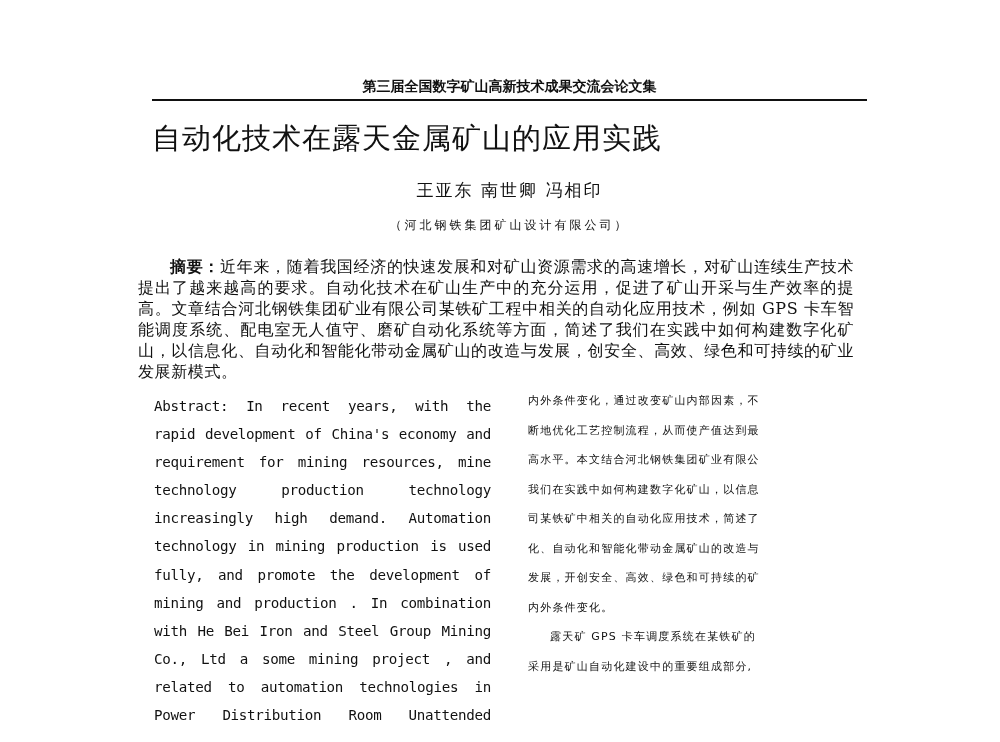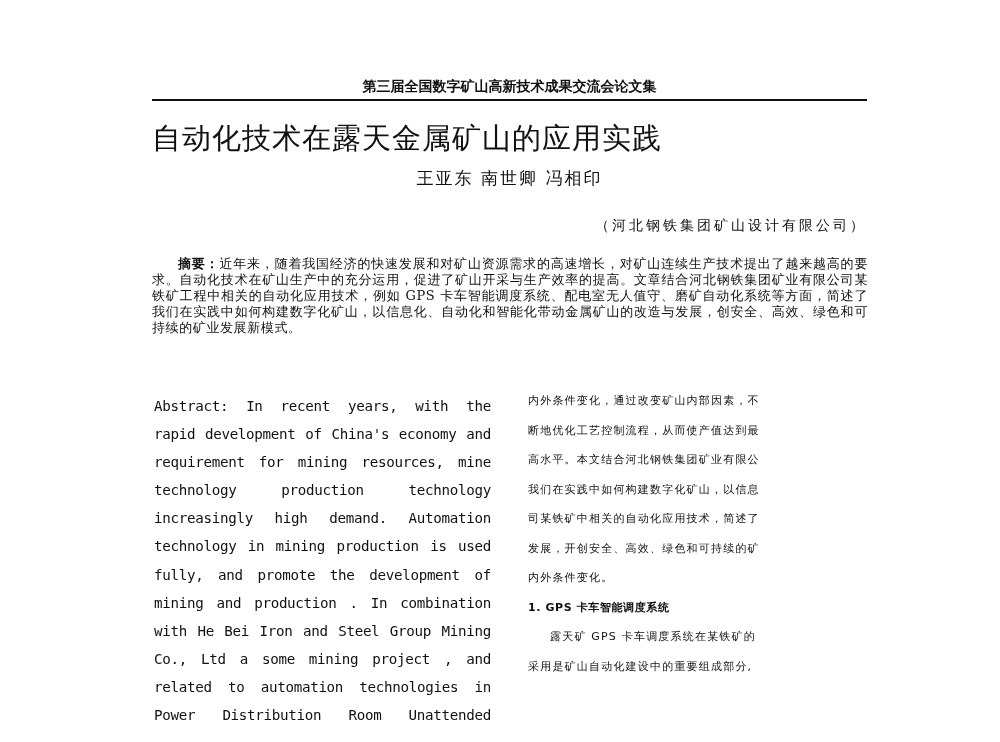--- a/index.html
+++ b/index.html
@@ -50,44 +50,44 @@
       text-align: left;
       font-family: "DejaVu Sans", "Liberation Sans", sans-serif;
       font-size: 29px;
       line-height: 40px;
       letter-spacing: 1px;
       font-weight: normal;
     }
     .authors {
       position: absolute;
       left: 143px;
-      top: 166px;
+      top: 178px;
       width: 715px;
       text-align: center;
       font-size: 17px;
       line-height: 24px;
       letter-spacing: 2px;
     }
     .affiliation {
       position: absolute;
       left: 143px;
       top: 212px;
       width: 715px;
-      text-align: right;
-      font-size: 14px;
+      text-align: center;
+      font-size: 12px;
       line-height: 26px;
       letter-spacing: 3px;
     }
     .cn-abstract {
       position: absolute;
-      left: 143px;
+      left: 129px;
       top: 256px;
       width: 716px;
-      font-size: 13px;
-      line-height: 16px;
+      font-size: 16px;
+      line-height: 21px;
       text-align: justify;
       text-indent: 2em;
       letter-spacing: 0.6px;
     }
     .cn-abstract .label {
       font-weight: bold;
     }
     .keywords {
       position: absolute;
       left: 143px;
@@ -259,23 +259,23 @@
       </div>
     </div>
 
   <div class="col-right">
     <div id="intro-lines">
         <div class="line">内外条件变化，通过改变矿山内部因素，不</div>
         <div class="line">断地优化工艺控制流程，从而使产值达到最</div>
         <div class="line">高水平。本文结合河北钢铁集团矿业有限公</div>
         <div class="line">我们在实践中如何构建数字化矿山，以信息</div>
         <div class="line">司某铁矿中相关的自动化应用技术，简述了</div>
+        <div class="line">化、自动化和智能化带动金属矿山的改造与</div>
         <div class="line">发展，开创安全、高效、绿色和可持续的矿</div>
         <div class="line">内外条件变化。</div>
       </div>
-    <div class="line section-heading">1.  GPS 卡车智能调度系统</div>
     <div id="section1-lines">
         <div class="line indent">露天矿 GPS 卡车调度系统在某铁矿的</div>
         <div class="line">采用是矿山自动化建设中的重要组成部分,</div>
       </div>
   </div>
 
 </div>
 
 </body></html>

